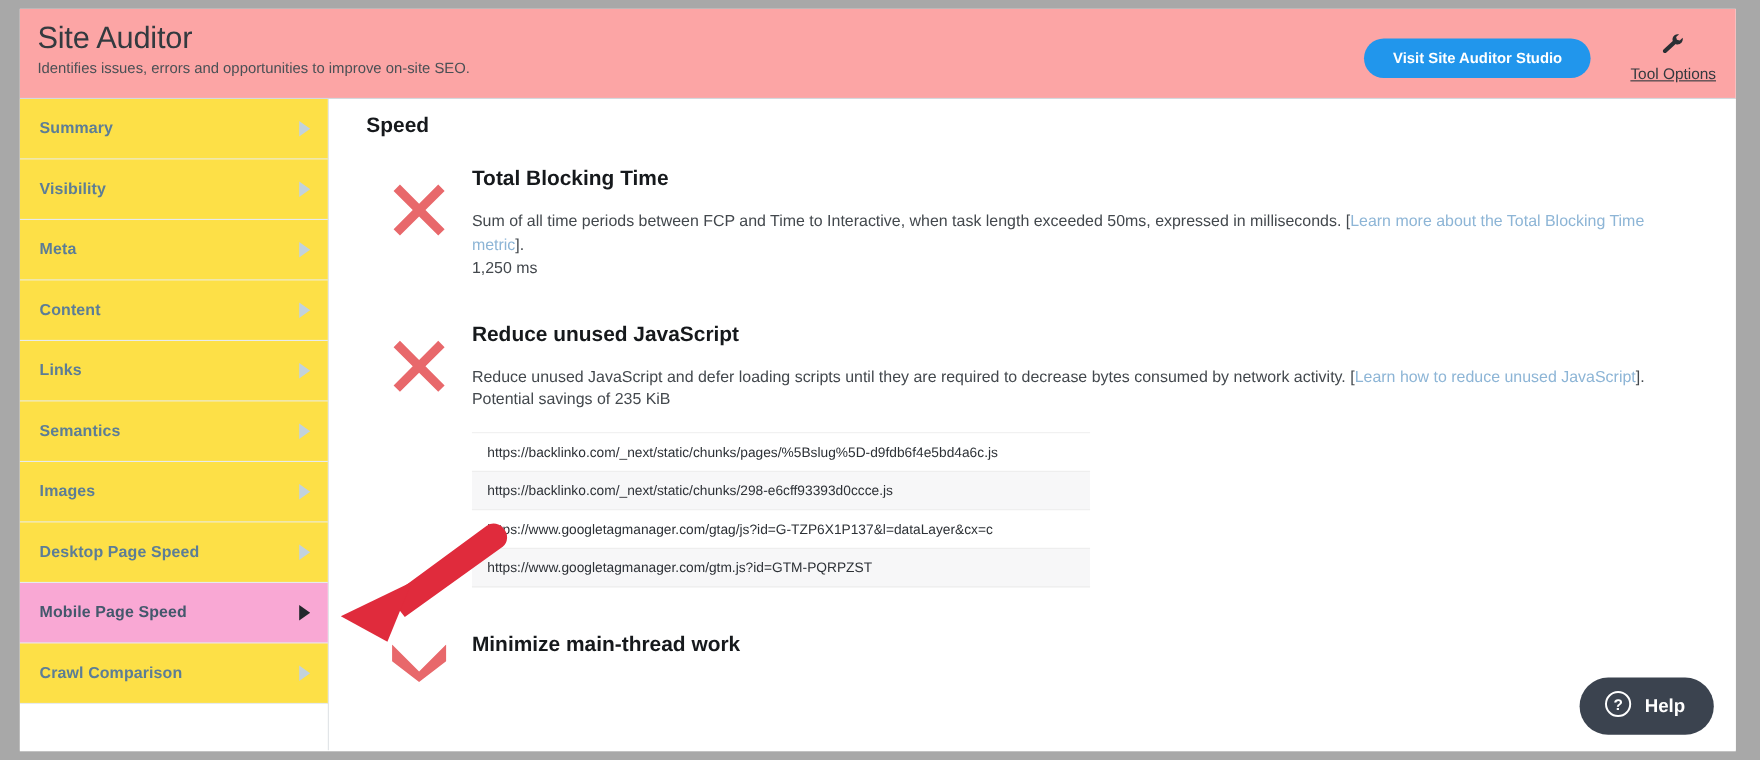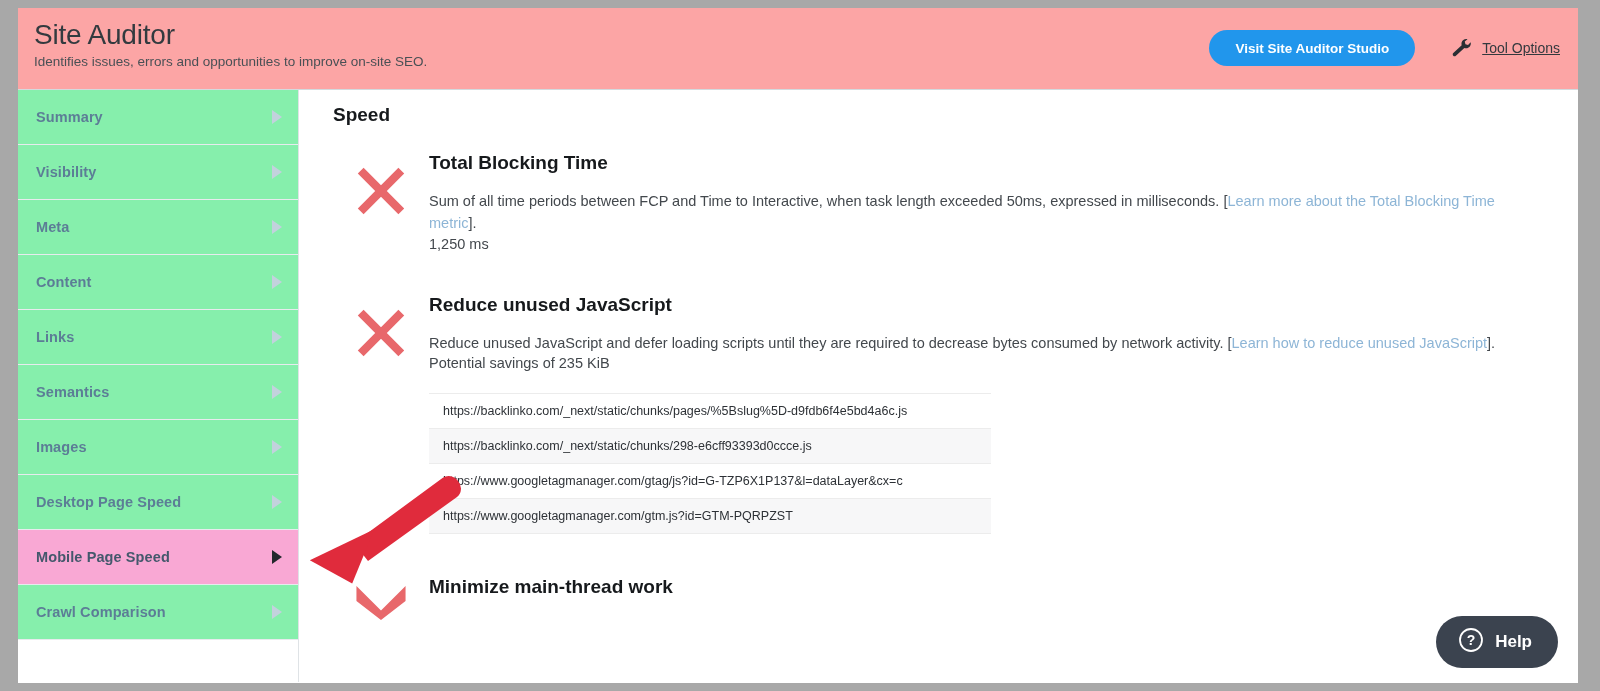--- a/index.html
+++ b/index.html
@@ -59,20 +59,21 @@
     font-weight: 700;
     font-family: "Liberation Sans", sans-serif;
     cursor: pointer;
     white-space: nowrap;
   }
   #tool-options {
     display: flex;
     align-items: center;
     gap: 9px;
     cursor: pointer;
+    flex-direction: column;
   }
   #tool-options .label {
     font-size: 14px;
     color: #33393e;
     text-decoration: underline;
   }
   .wrench { display: block; }
 
   
   #body-wrap {
@@ -89,21 +90,21 @@
     border-right: 1px solid #dfe3e6;
   }
   .nav-item {
     position: relative;
     height: 55px;
     display: flex;
     align-items: center;
     padding: 0 18px 0 18px;
     border-bottom: 1px solid #e7ebee;
     cursor: pointer;
-    background: #86efac;
+    background: #fde047;
   }
   .nav-item.active { background: #f9a8d4; }
   .nav-label {
     font-size: 14.5px;
     font-weight: 700;
     color: #5c7d96;
     letter-spacing: 0.1px;
   }
   .nav-item.active .nav-label { color: #44586c; }
   .chev {

